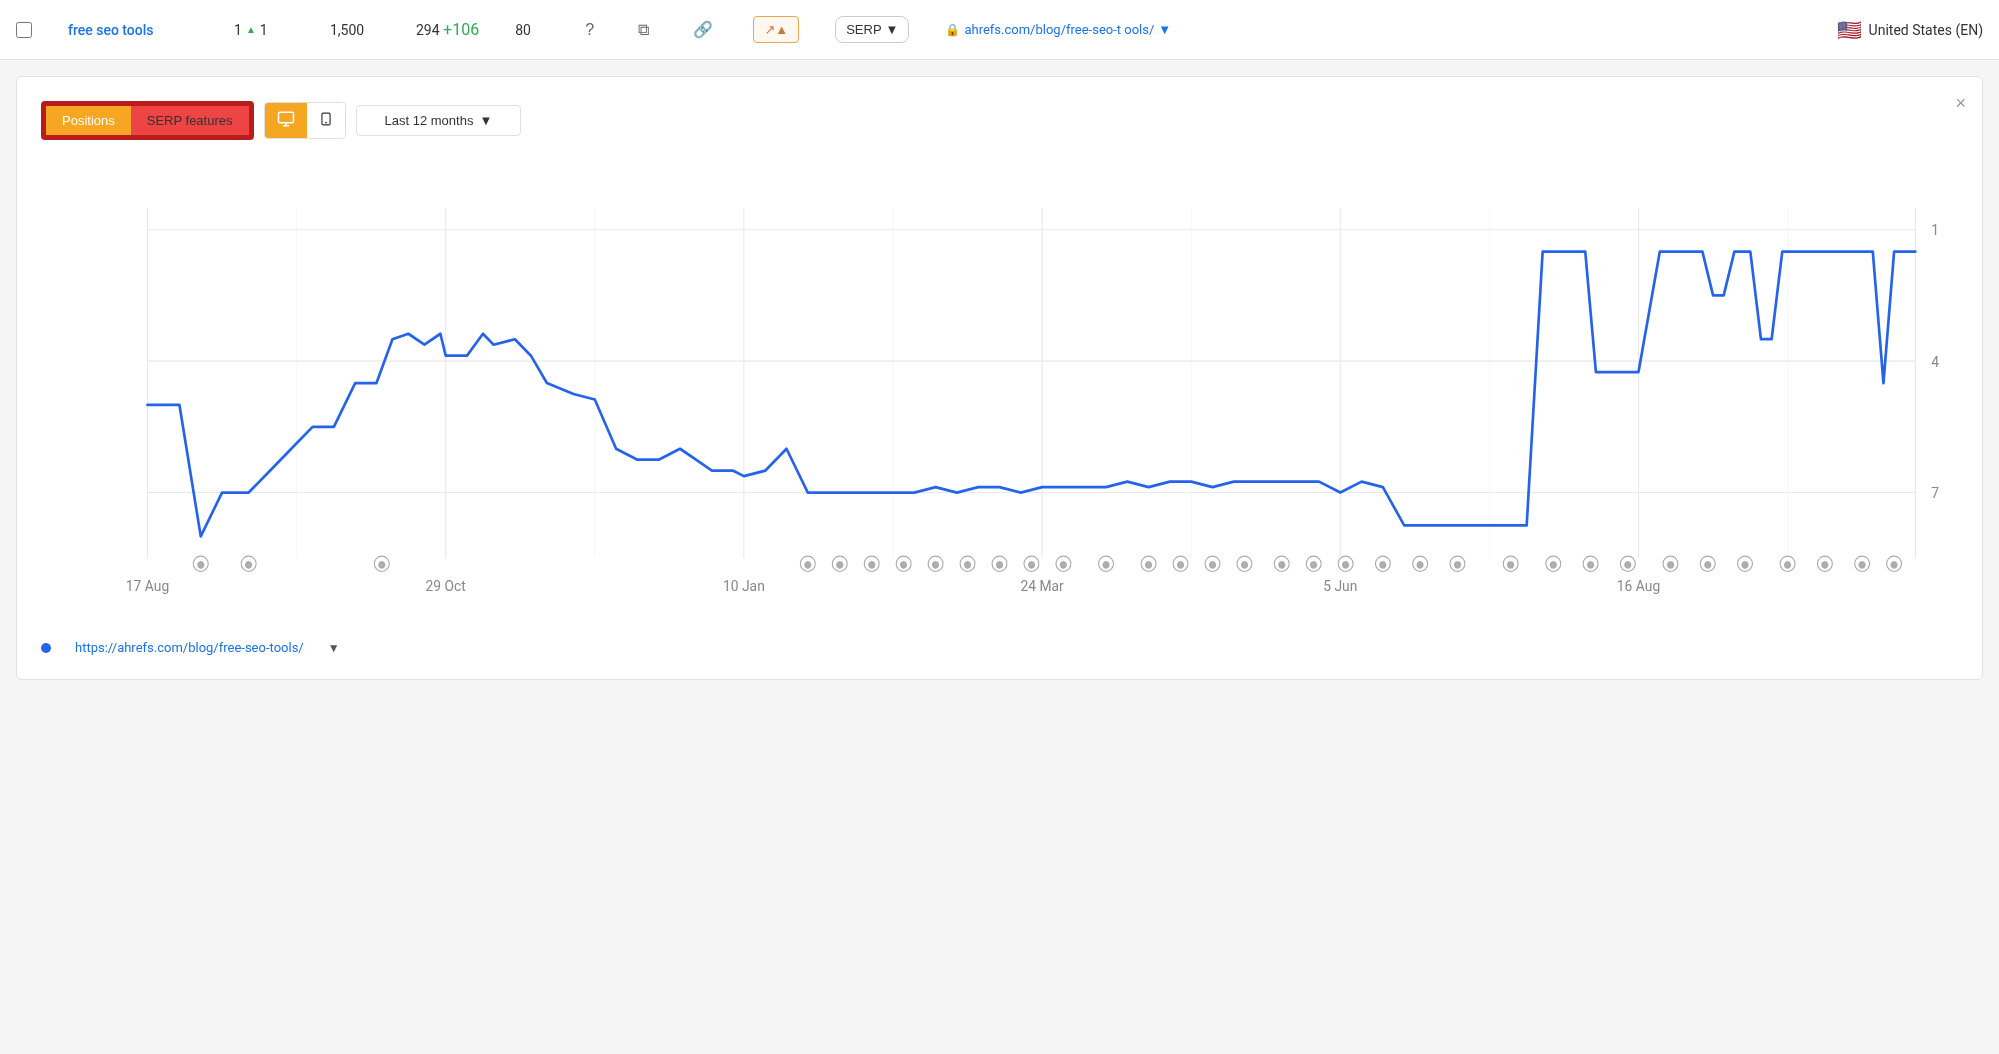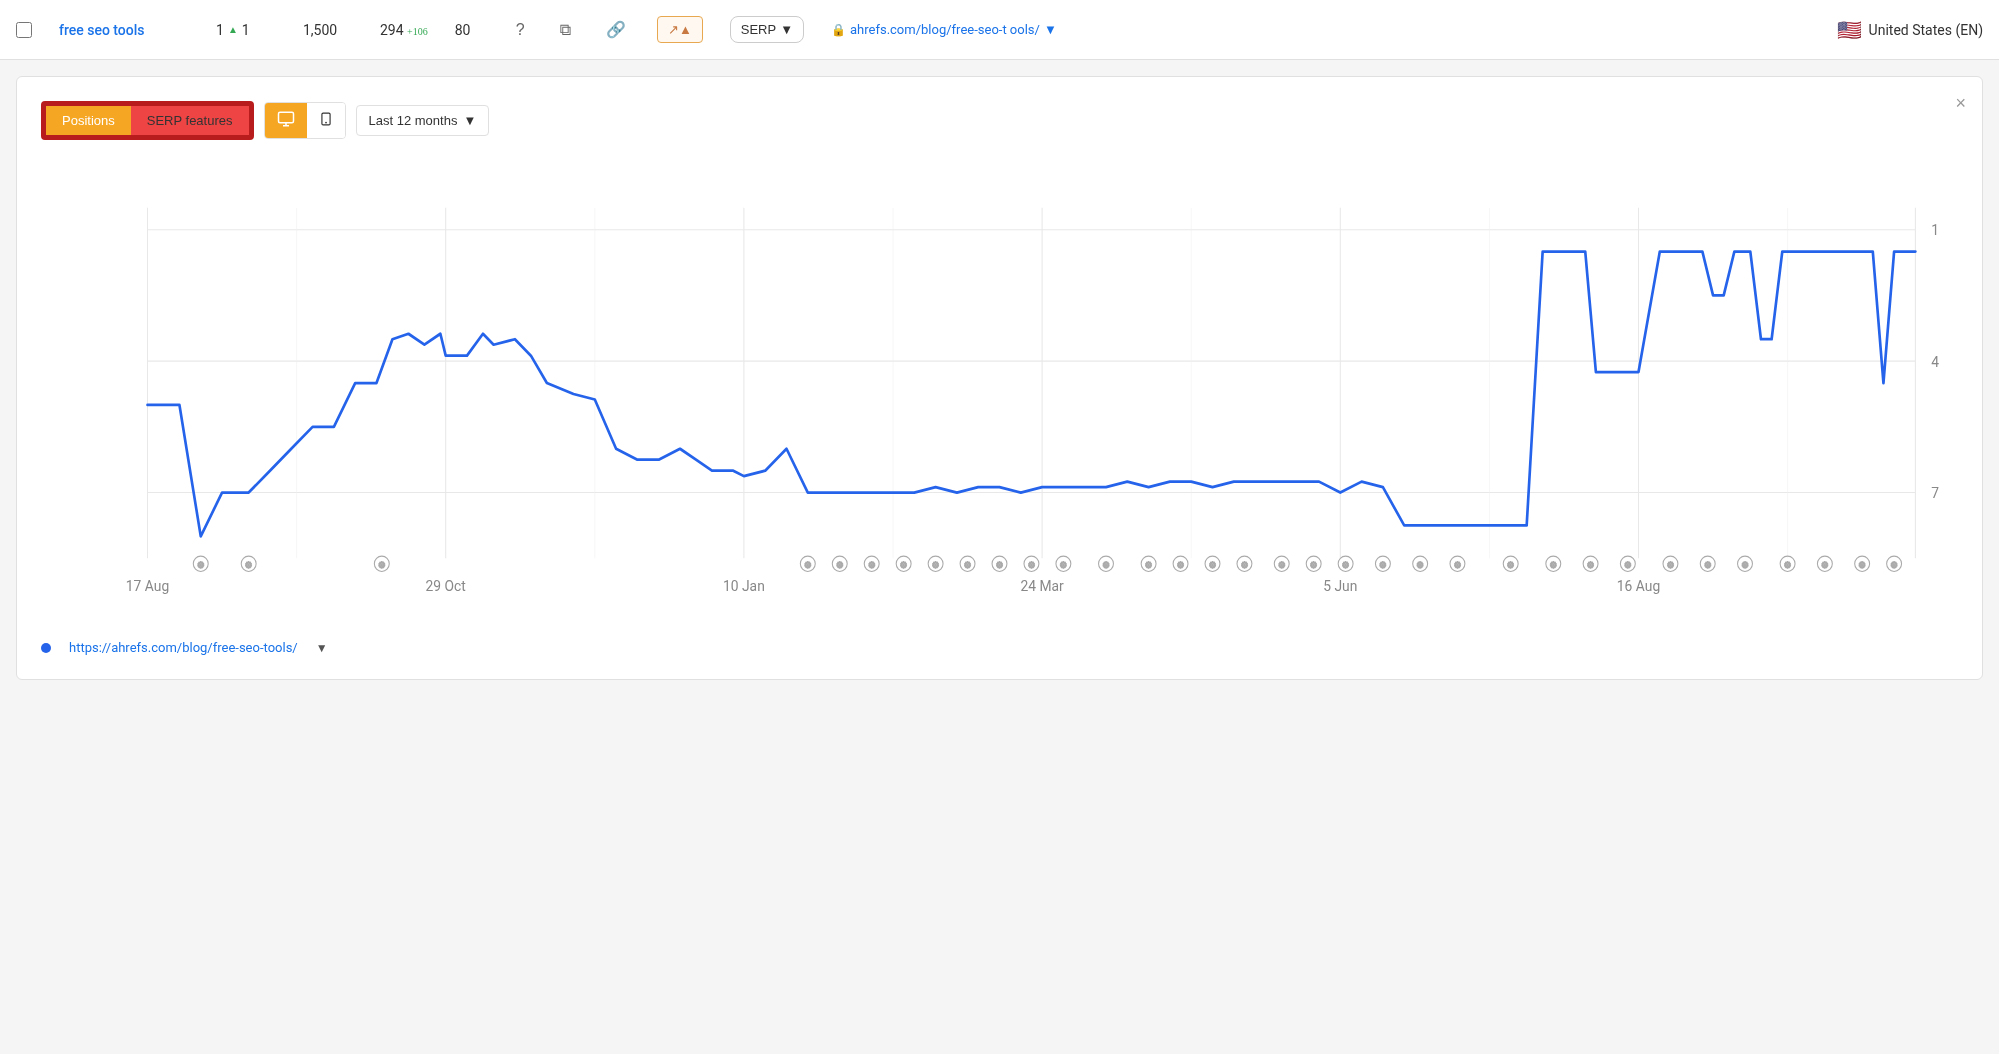--- a/index.html
+++ b/index.html
@@ -11,21 +11,21 @@
     }
 
     
     .top-row {
       display: flex;
       align-items: center;
       background: #fff;
       border-bottom: 1px solid #e0e0e0;
       padding: 0 16px;
       height: 60px;
-      gap: 27px;
+      gap: 36px;
     }
     .checkbox-area {
       display: flex;
       align-items: center;
     }
     .keyword-link {
       color: #1a73e8;
       text-decoration: none;
       font-weight: 500;
       font-size: 14px;
@@ -37,21 +37,21 @@
       gap: 4px;
       color: #333;
       min-width: 60px;
     }
     .rank-arrow-up {
       color: #34a853;
       font-size: 10px;
     }
     .vol-cell { min-width: 50px; color: #333; }
     .kd-cell { min-width: 40px; color: #333; }
-    .plus-val { color: #34a853; font-size: 10px; font-family: Liberation Serif, serif; }
+    .plus-val { color: #34a853; font-size: 16px; }
     .cpc-cell { min-width: 30px; color: #333; }
     .icon-btn {
       background: none;
       border: none;
       cursor: pointer;
       color: #666;
       font-size: 16px;
       padding: 2px 4px;
     }
     .trend-btn {
@@ -163,42 +163,42 @@
       background: #f5a623;
       color: #fff;
     }
     .period-btn {
       display: flex;
       align-items: center;
       gap: 6px;
       border: 1px solid #e0e0e0;
       background: #fff;
       border-radius: 4px;
-      padding: 7px 12px;
+      padding: 7px 28px;
       cursor: pointer;
       font-size: 13px;
       color: #333;
     }
 
     
     .chart-container {
       position: relative;
       width: 100%;
       height: 460px;
     }
     .chart-svg {
       width: 100%;
       height: 100%;
     }
 
     
     .legend-row {
       display: flex;
       align-items: center;
-      gap: 18px;
+      gap: 24px;
       margin-top: 16px;
     }
     .legend-dot {
       width: 10px;
       height: 10px;
       border-radius: 50%;
       background: #2563eb;
     }
     .legend-link {
       color: #1a73e8;

